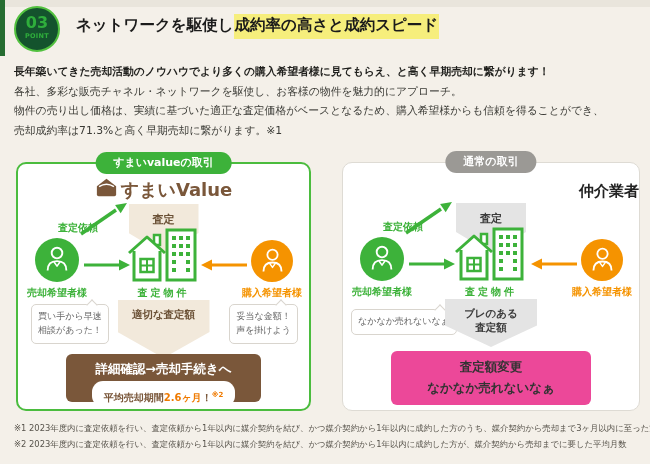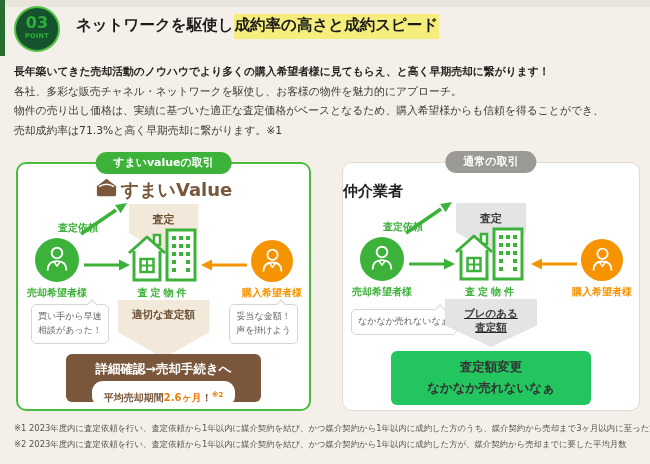--- a/index.html
+++ b/index.html
@@ -32,21 +32,21 @@
 
   .badge { position:absolute; top:-12px; left:50%; transform:translateX(-50%);
     height:22px; line-height:22px; padding:0 18px; border-radius:12px;
     color:#fff; font-size:11px; font-weight:bold; white-space:nowrap; }
   .badge.green { background:#3db23a; }
   .badge.gray  { background:#9b9995; }
 
   .brand-row { position:absolute; top:13px; left:0; right:0;
     display:flex; align-items:center; justify-content:center; gap:3px; }
   .brand-text { font-size:18px; font-weight:bold; color:#7a573a; }
-  .broker-title { position:absolute; top:19px; left:0; right:0; text-align:left;
+  .broker-title { position:absolute; top:19px; left:0; right:0; text-align:right;
     font-size:15px; font-weight:bold; color:#222; }
 
   .request-arrow { position:absolute; left:60px; top:36px; }
   .request-label { position:absolute; left:40px; top:57px; font-size:10px; font-weight:bold; color:#3db23a; }
 
   .assess-arrow { position:absolute; left:50%; transform:translateX(-50%); top:40px;
     width:70px; height:50px; text-align:center; }
   .assess-arrow .shape { position:absolute; inset:0;
     clip-path:polygon(0 0,100% 0,100% 58%,50% 100%,0 58%); }
   .assess-arrow.beige .shape { background:#f2e9db; }
@@ -82,30 +82,30 @@
 
   .result-arrow { position:absolute; left:50%; transform:translateX(-50%); top:136px;
     width:92px; height:58px; text-align:center; }
   .result-arrow .shape { position:absolute; inset:0;
     clip-path:polygon(0 0,100% 0,100% 55%,50% 100%,0 55%); }
   .result-arrow.beige .shape { background:#f2e9db; }
   .result-arrow.gray  .shape { background:#e4e4e4; }
   .result-arrow .r-label { position:relative; padding-top:7px; font-size:10.5px; font-weight:bold; line-height:1.35; }
   .result-arrow.beige .r-label { color:#6b5136; }
   .result-arrow.gray  .r-label { color:#3c3c3c; }
-  #panel-normal .result-arrow { height:48px;text-decoration:underline; }
+  #panel-normal .result-arrow { height:48px; }
 
   .bottom-box { position:absolute; left:48px; right:48px; text-align:center; border-radius:6px; }
   #panel-value .bottom-box { top:190px; height:48px; background:#7a573a; }
   .cta-title { color:#fff; font-size:12.5px; font-weight:bold; padding-top:7px; }
   .cta-pill { display:inline-block; margin-top:3px; background:#fff; border-radius:11px;
     padding:10px 12px 2px; font-size:10px; font-weight:bold; color:#7a573a; line-height:1.4; }
   .cta-pill .val { color:#ef7a00; }
   .cta-pill .note { font-size:7px; color:#ef7a00; vertical-align:super; }
-  #panel-normal .bottom-box { top:188px; height:54px; background:#22c55e;
+  #panel-normal .bottom-box { top:188px; height:54px; background:#ec4899;
     color:#333; font-size:12.5px; font-weight:bold; line-height:1.65; padding-top:6px; }
 
   #footnotes { position:absolute; left:14px; top:420px; font-size:8.4px; color:#57534b;
     line-height:16px; white-space:nowrap; }
 </style>
 </head>
 <body>
 
 <div id="top-strip"></div>
 <div id="edge-bar"></div>

